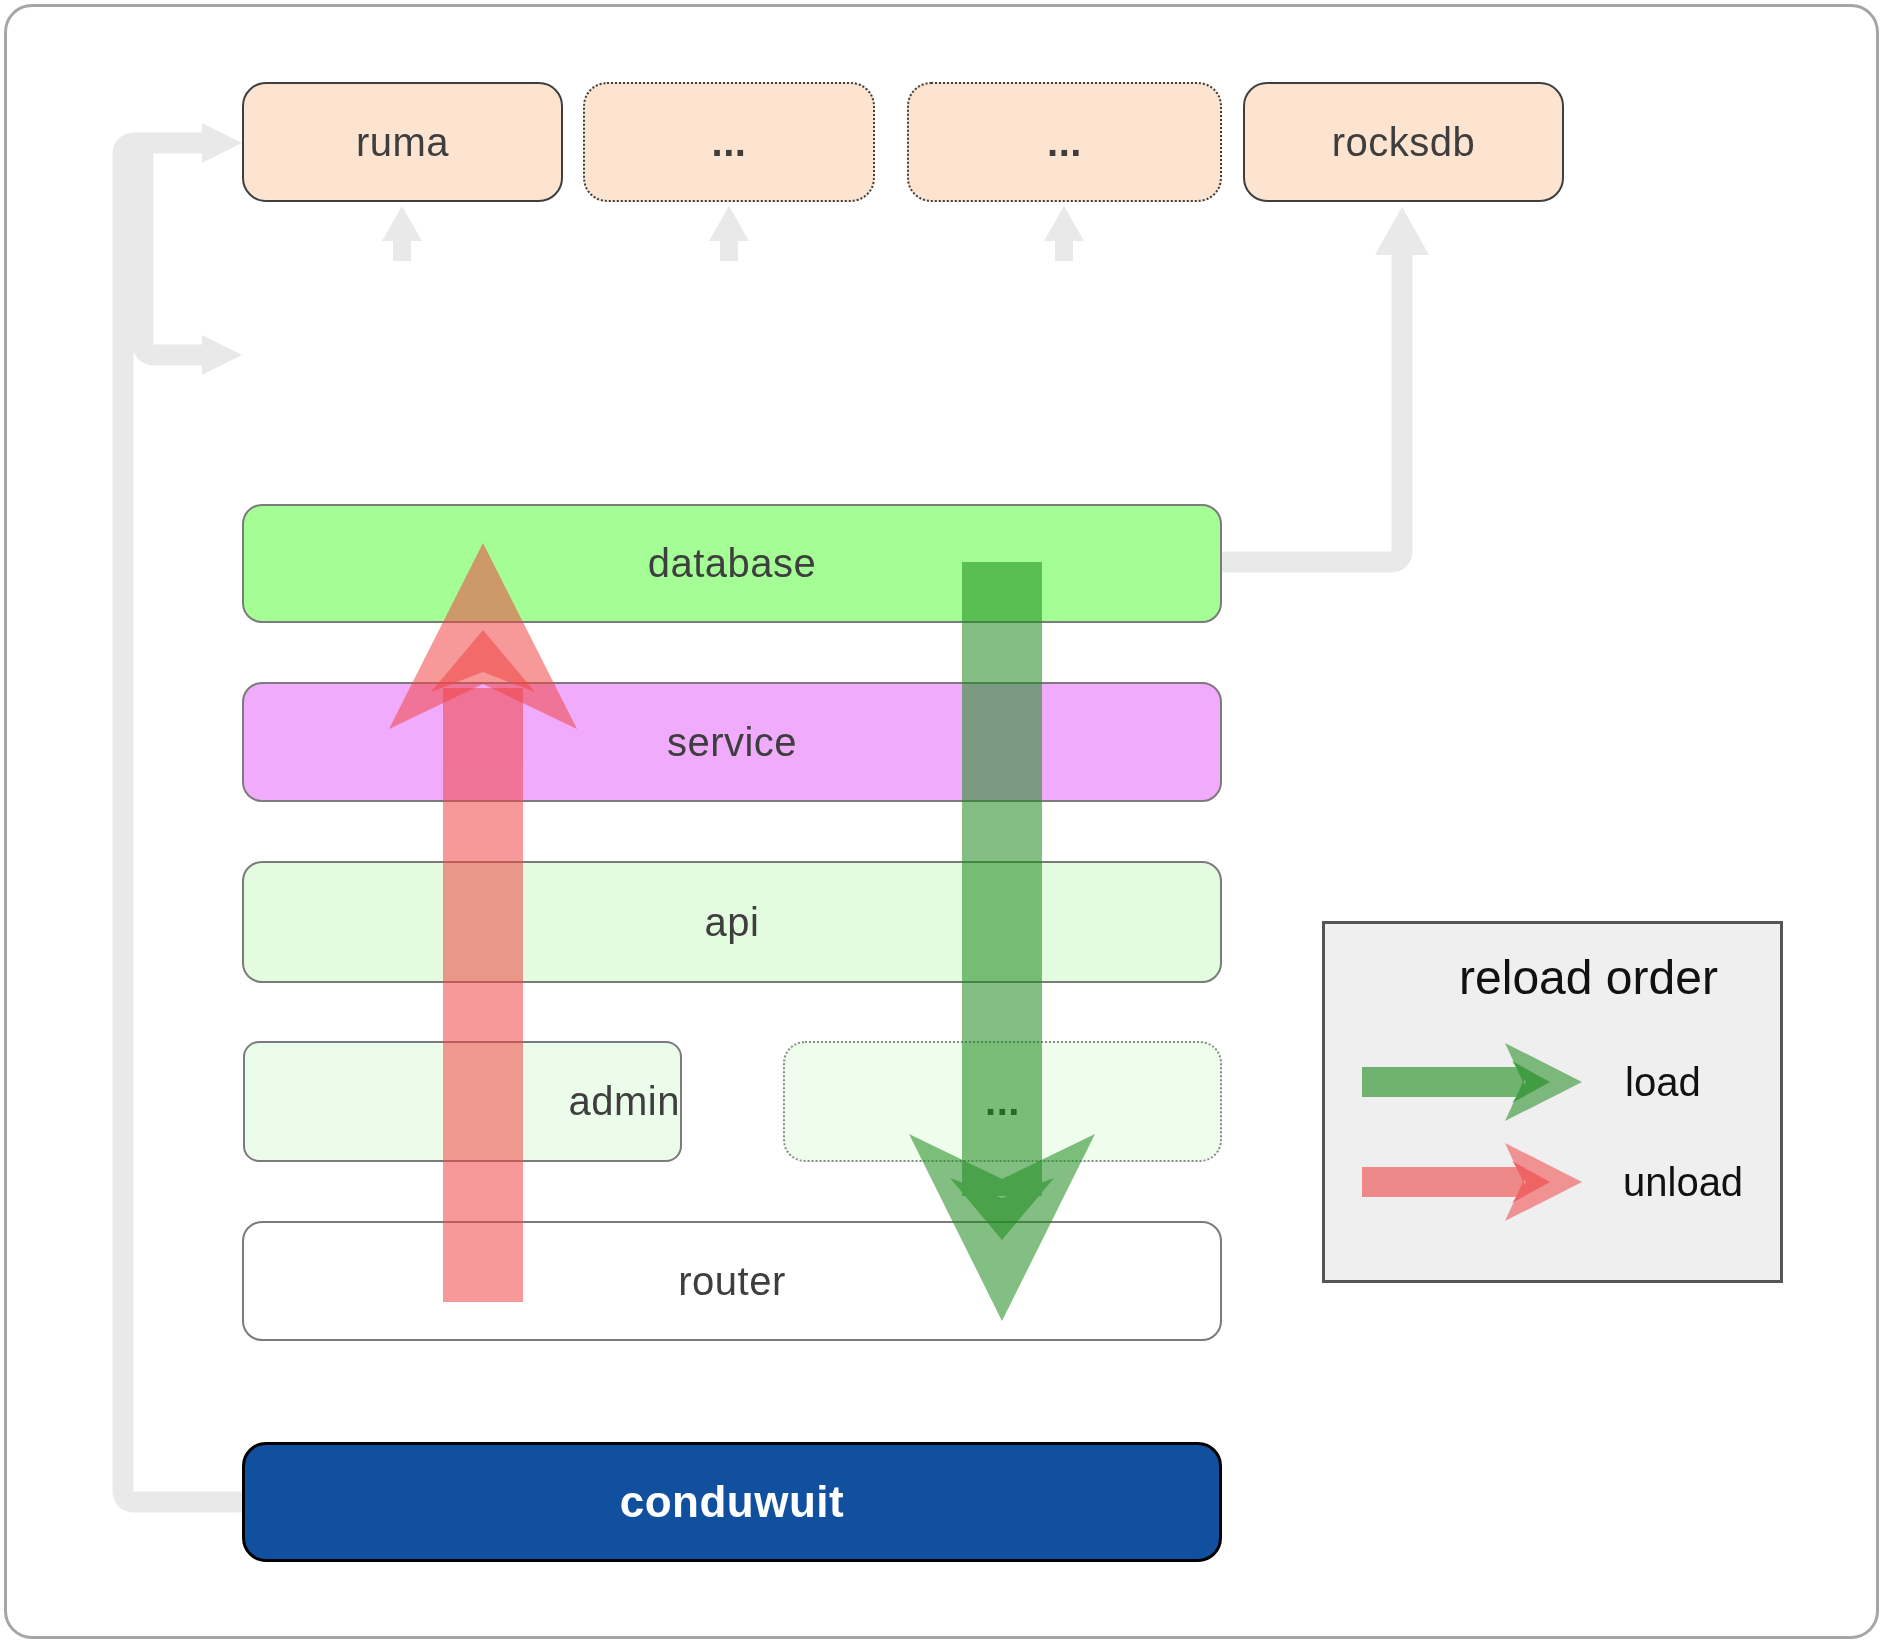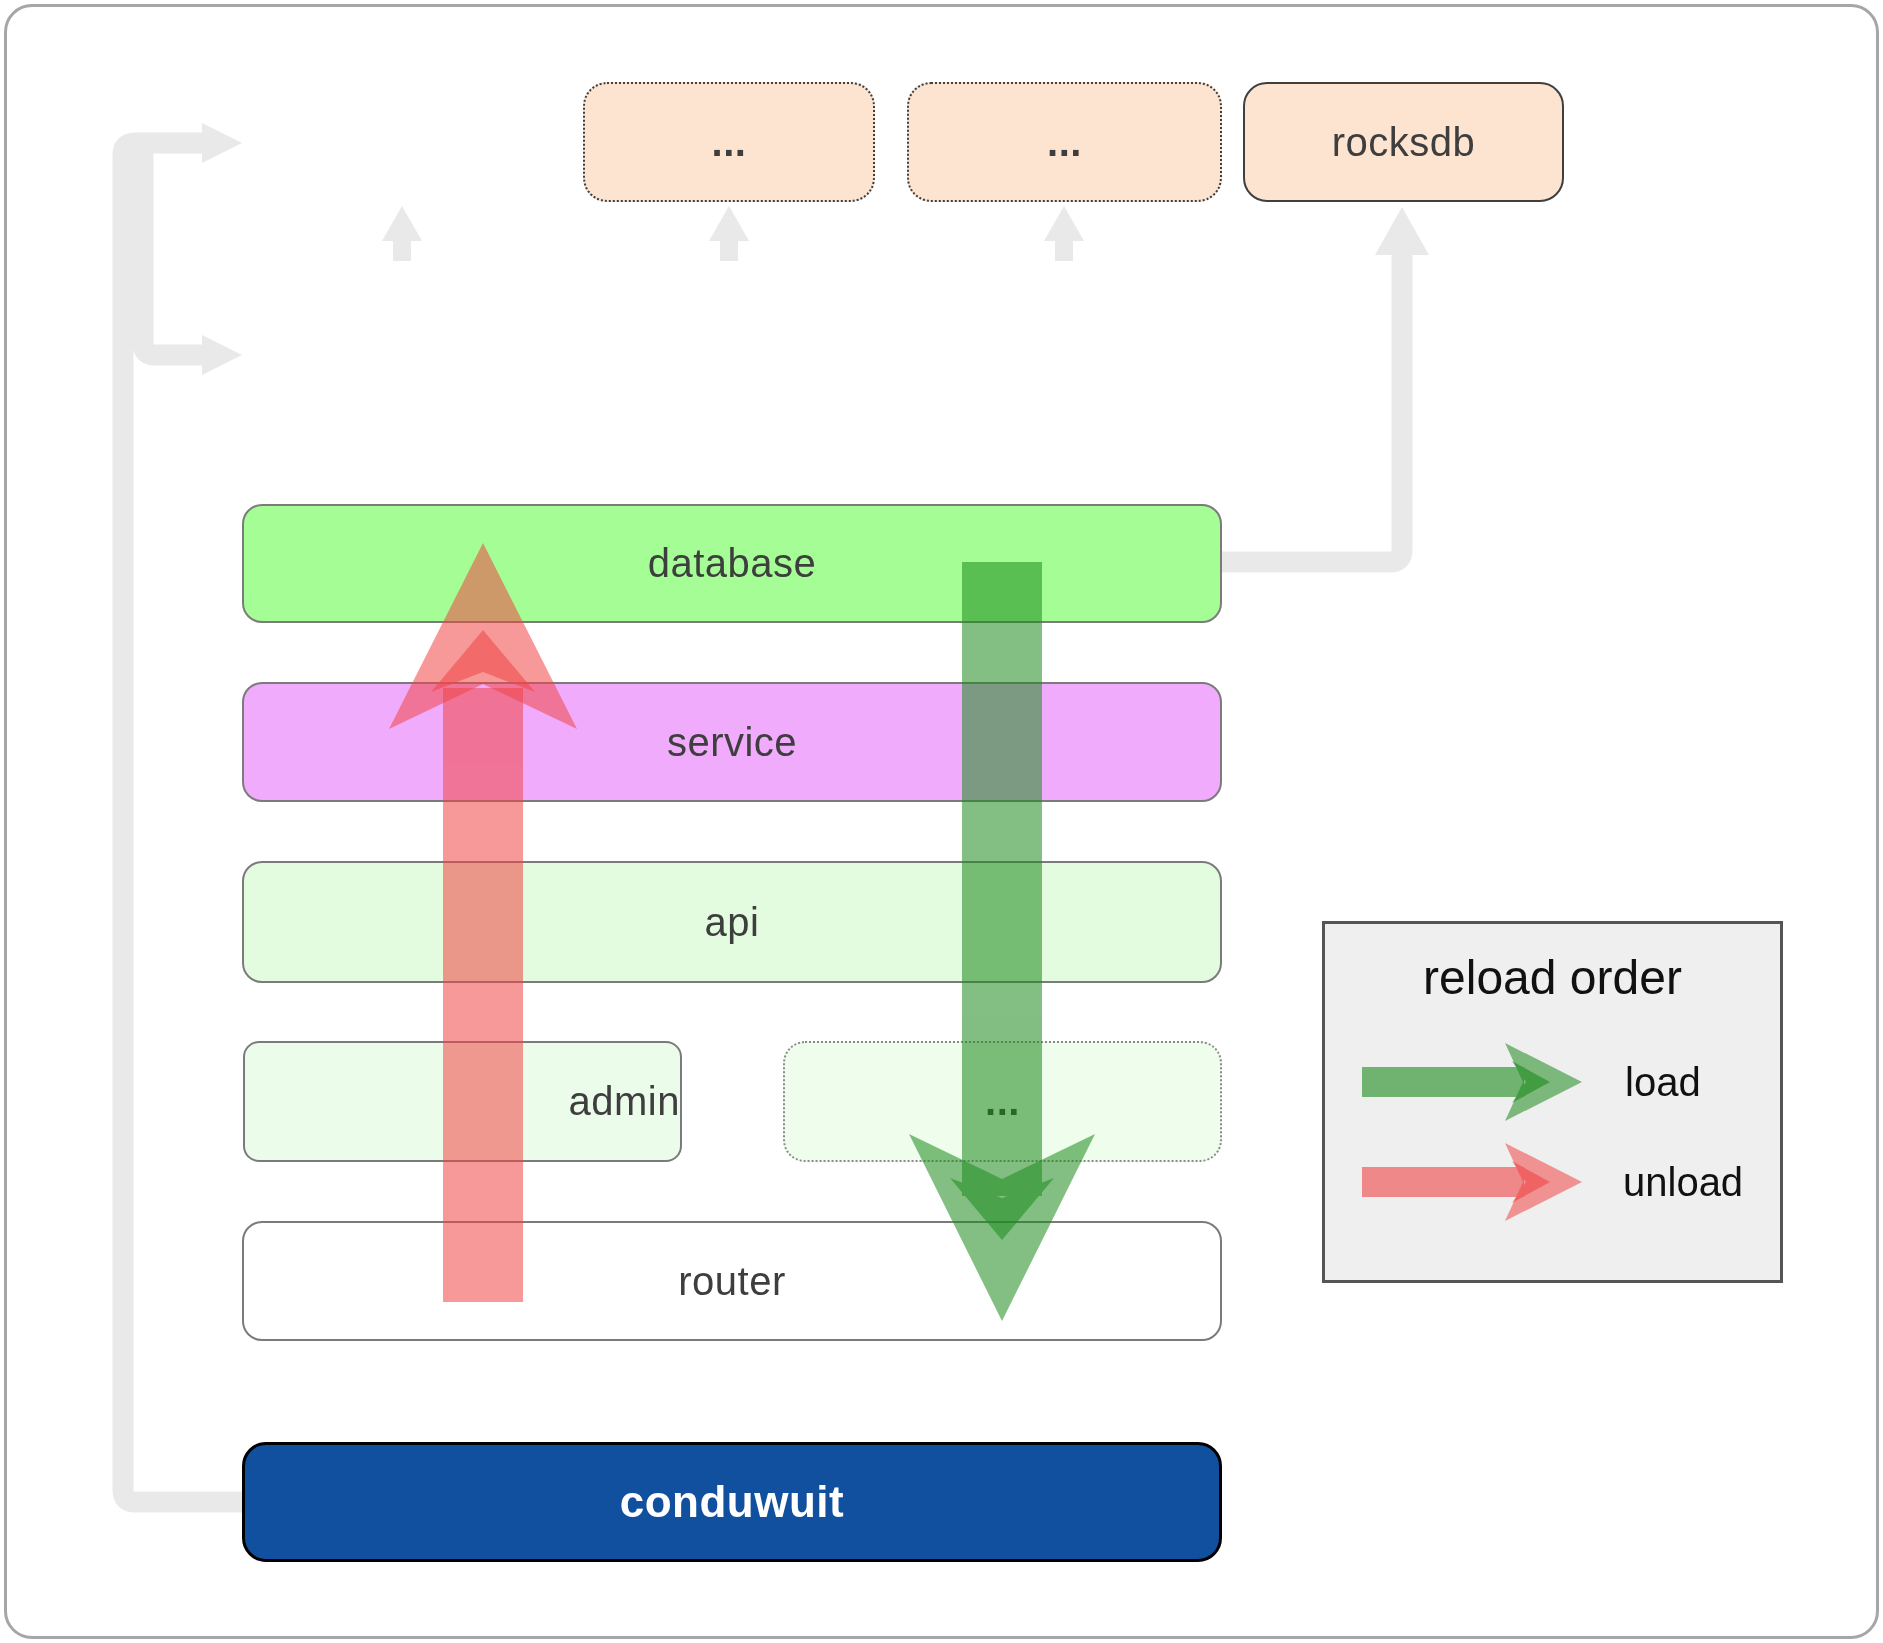--- a/index.html
+++ b/index.html
@@ -18,21 +18,21 @@
   .service{background:#f0abfc;}
   .api{background:#e3fbde;}
   .admin{background:#ecfcea;border-radius:16px;justify-content:flex-end;}
   .adminmore{background:#eefdec;border:2px dotted #8a8a8a;border-radius:22px;}
   .router{background:#ffffff;}
   .conduwuit{background:#11509e;border:3px solid #000000;border-radius:24px;color:#ffffff;
              font-size:44px;font-weight:700;justify-content:center;}
   #legend{position:absolute;left:1322px;top:921px;width:461px;height:362px;box-sizing:border-box;
           background:#efefef;border:3px solid #555555;z-index:2;}
   #legend .title{position:absolute;left:0;top:26px;width:100%;text-align:center;font-size:48px;
-                 color:#111111;font-weight:500;}
+                 color:#111111;font-weight:500;padding-left:36px;}
   .legend-label{position:absolute;font-size:40px;color:#111111;z-index:4;}
   #overlay{position:absolute;left:0;top:0;width:1883px;height:1643px;z-index:3;pointer-events:none;}
   #gray-overlay{position:absolute;left:0;top:0;width:1883px;height:1643px;z-index:1;pointer-events:none;}
 </style>
 </head>
 <body>
 
 <div id="stage">
   <div id="frame"></div>
 
@@ -48,20 +48,23 @@
     <g fill="#e9e9e9">
       <polygon points="202,123 242,143 202,163"></polygon>
       <polygon points="202,335 242,355 202,375"></polygon>
       <polygon points="1375,255 1429,255 1402,207"></polygon>
       <polygon points="382,241 422,241 402,206"></polygon>
       <polygon points="709,241 749,241 729,206"></polygon>
       <polygon points="1044,241 1084,241 1064,206"></polygon>
     </g>
   </svg>
 
+  <div class="node crate" style="left:242px;top:82px;width:321px;height:120px">
+      <span>ruma</span>
+    </div>
   <div class="node crate dotted dots" style="left:583px;top:82px;width:292px;height:120px">
       <span>...</span>
     </div>
   <div class="node crate dotted dots" style="left:907px;top:82px;width:315px;height:120px">
       <span>...</span>
     </div>
   <div class="node crate" style="left:1243px;top:82px;width:321px;height:120px">
       <span>rocksdb</span>
     </div>
 

